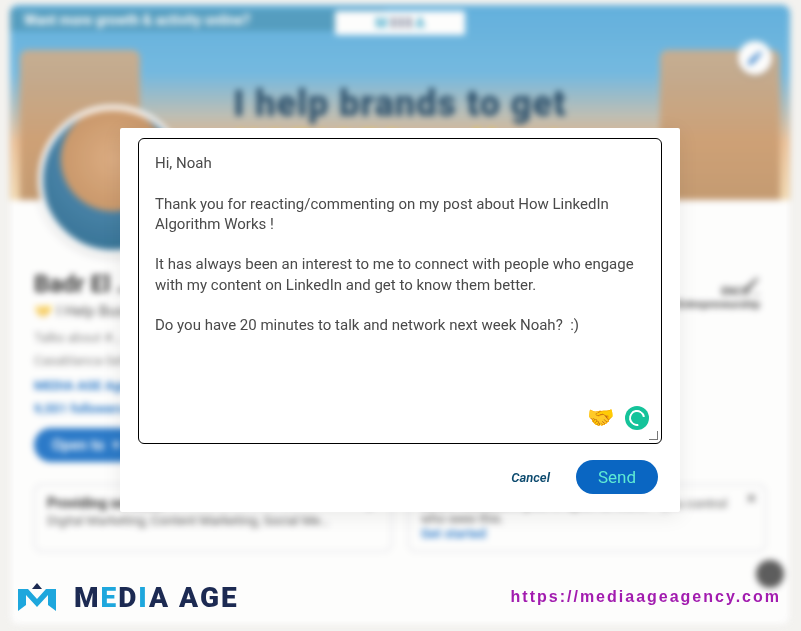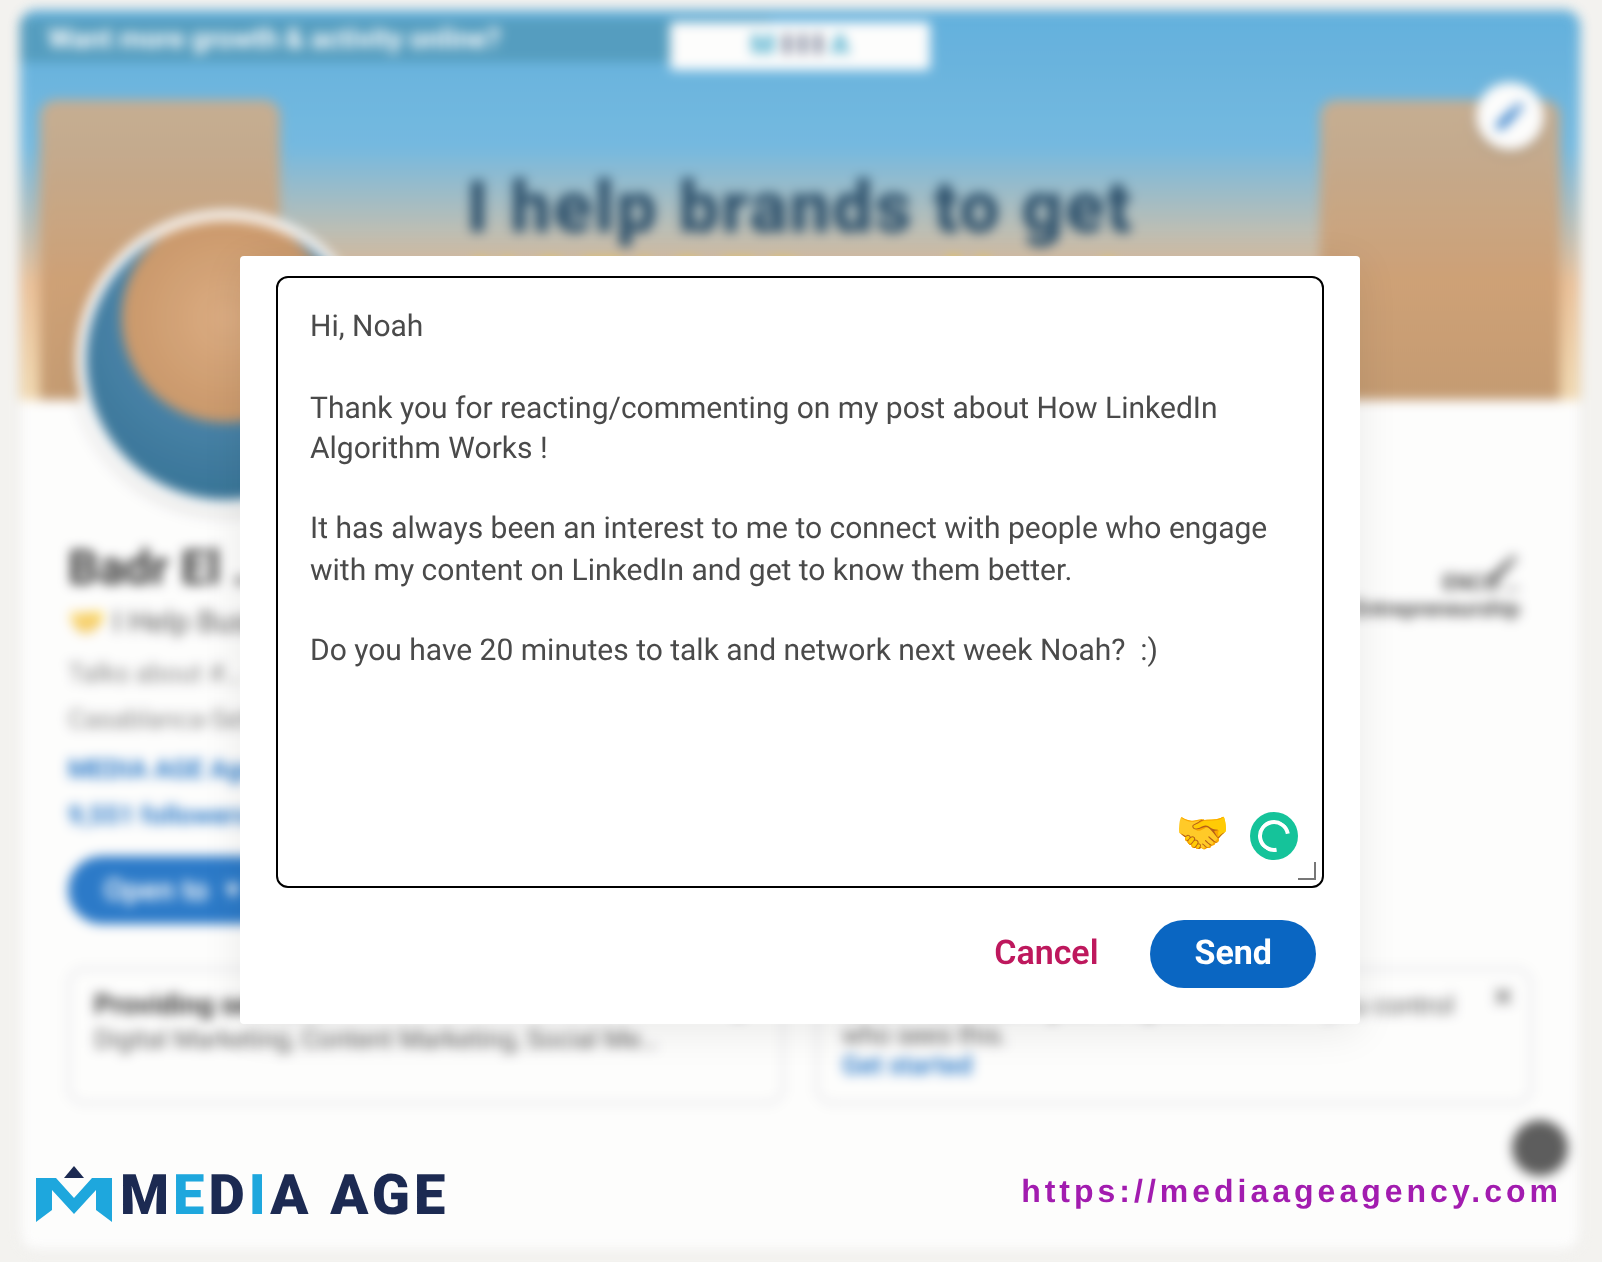--- a/index.html
+++ b/index.html
@@ -290,32 +290,33 @@
     .modal-actions {
       display: flex;
       justify-content: flex-end;
       align-items: center;
       gap: 18px;
       padding: 16px 22px 18px;
     }
     .btn-cancel {
       background: none;
       border: none;
-      color: #be185d;
-      font-size: 17px;
+      color: #0c4a6e;
+      font-size: 13px;
       font-weight: 600;
       cursor: pointer;
       padding: 6px 8px;
+      font-style: italic;
     }
     .btn-send {
       background: #0a66c2;
       border: none;
-      color: #ffffff;
+      color: #5eead4;
       font-size: 17px;
-      font-weight: 700;
+      font-weight: 400;
       cursor: pointer;
       padding: 7px 22px;
       border-radius: 20px;
     }
     
     .watermark {
       position: absolute;
       left: 0;
       right: 0;
       bottom: 0;
@@ -323,21 +324,21 @@
       z-index: 100;
       display: flex;
       align-items: center;
       justify-content: space-between;
       padding: 0 20px 8px 16px;
       pointer-events: none;
     }
     .wm-left {
       display: flex;
       align-items: center;
-      gap: 2px;
+      gap: 16px;
     }
     .wm-icon {
       width: 42px;
       height: 32px;
       position: relative;
     }
     .wm-icon svg{display:block;}
     .wm-text {
       font-family: Arial, sans-serif;
       font-weight: 900;

